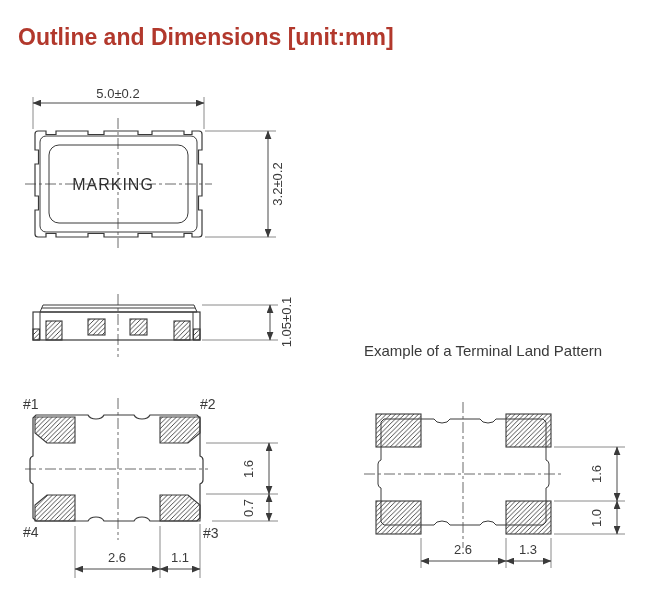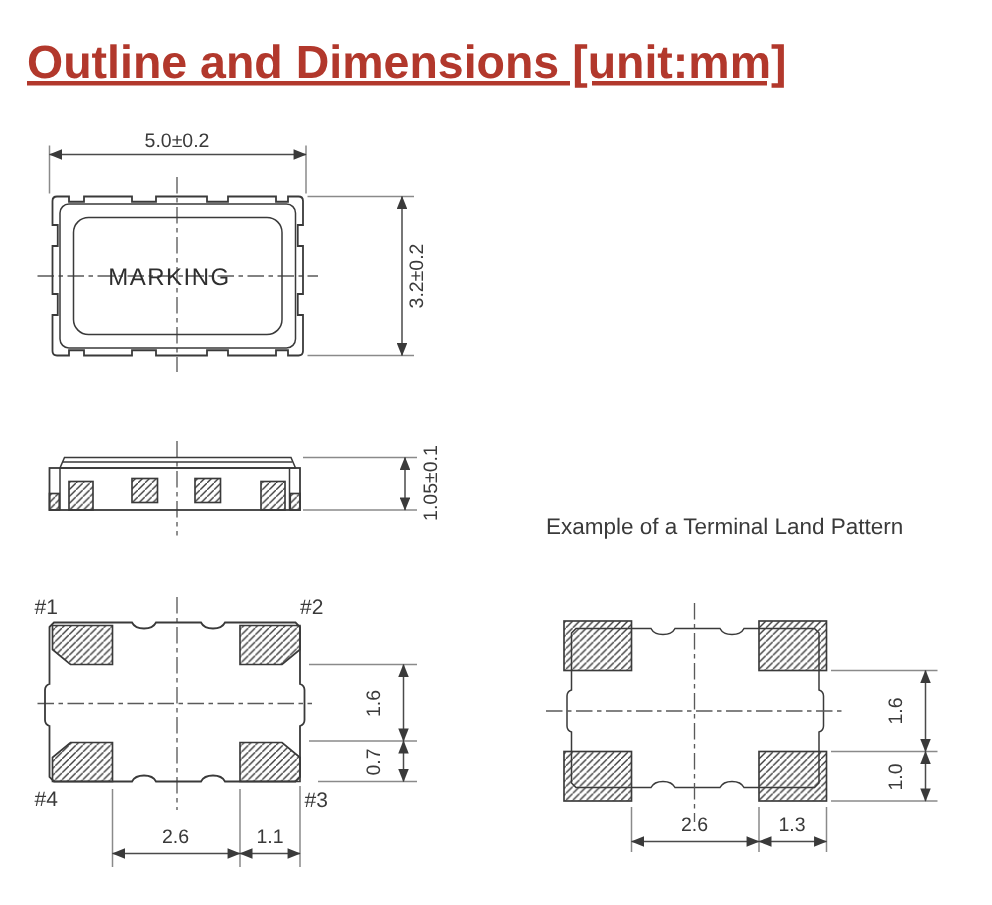--- a/index.html
+++ b/index.html
@@ -1,19 +1,19 @@
 <!DOCTYPE html>
 <html><head>
 <meta charset="utf-8">
 <style>
   html,body{margin:0;padding:0;background:#ffffff;}
   .page{position:relative;width:661px;height:603px;background:#ffffff;overflow:hidden;
         font-family:"Liberation Sans", sans-serif;}
   .page-title{position:absolute;left:18px;top:24px;margin:0;
-        font-size:31px;font-weight:bold;color:#b2382c;letter-spacing:0px;text-decoration:underline;}
+        font-size:23px;font-weight:bold;color:#b2382c;letter-spacing:0px;}
   svg{position:absolute;overflow:visible;}
   svg text{font-family:"Liberation Sans", sans-serif;fill:#3a3a3a;}
   .dimtext{font-size:13px;}
   .padlabel{font-size:14px;}
   .marking{font-size:16px;letter-spacing:1px;fill:#2e2e2e;}
   .lp-title{font-size:15px;fill:#3a3a3a;}
   .outline{fill:none;stroke:#3a3a3a;stroke-width:1.2;}
   .thin{fill:none;stroke:#3a3a3a;stroke-width:1;}
   .center{fill:none;stroke:#5a5a5a;stroke-width:0.9;stroke-dasharray:11 3 3 3;}
   .ext{stroke:#8a8a8a;stroke-width:1;}

